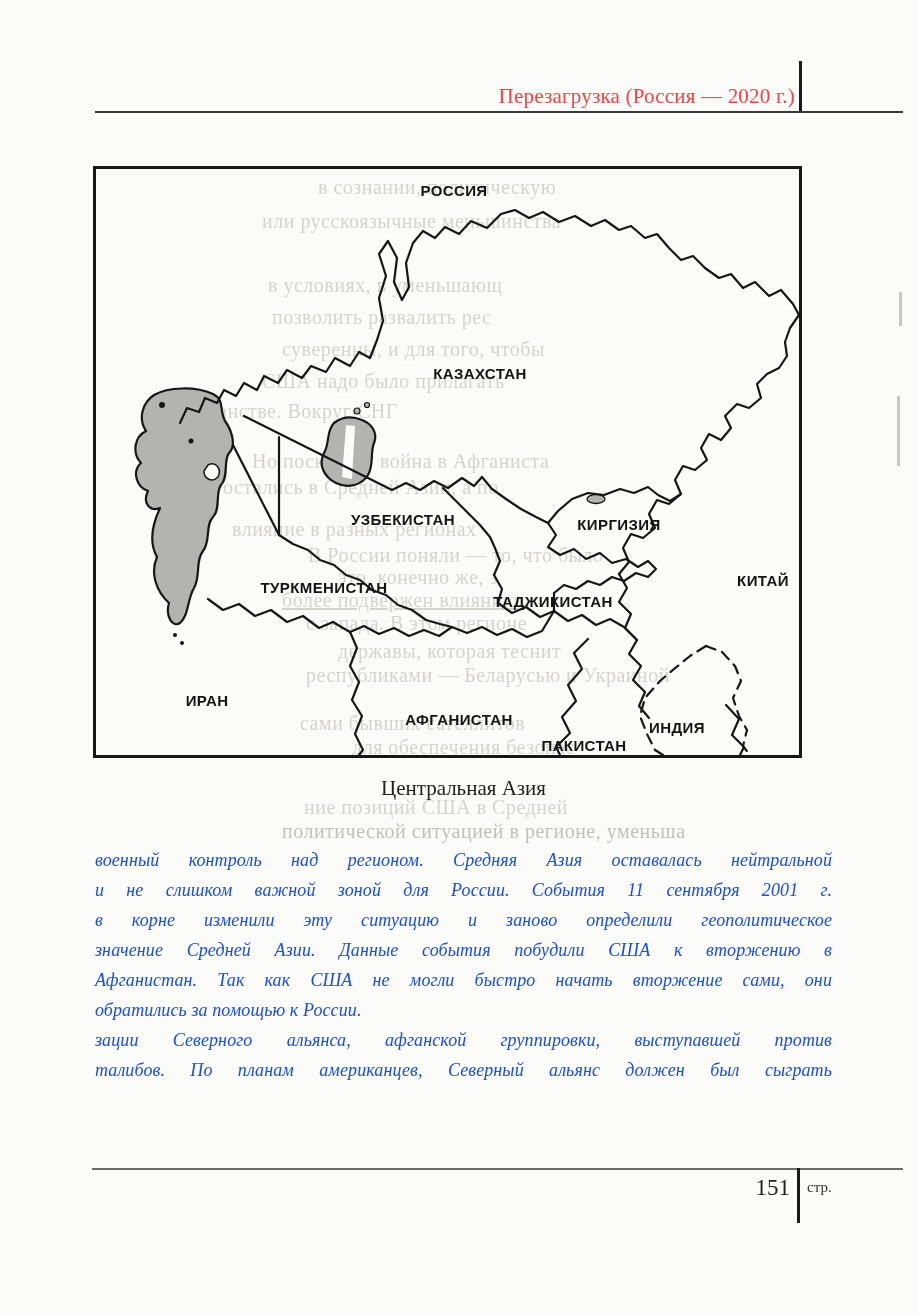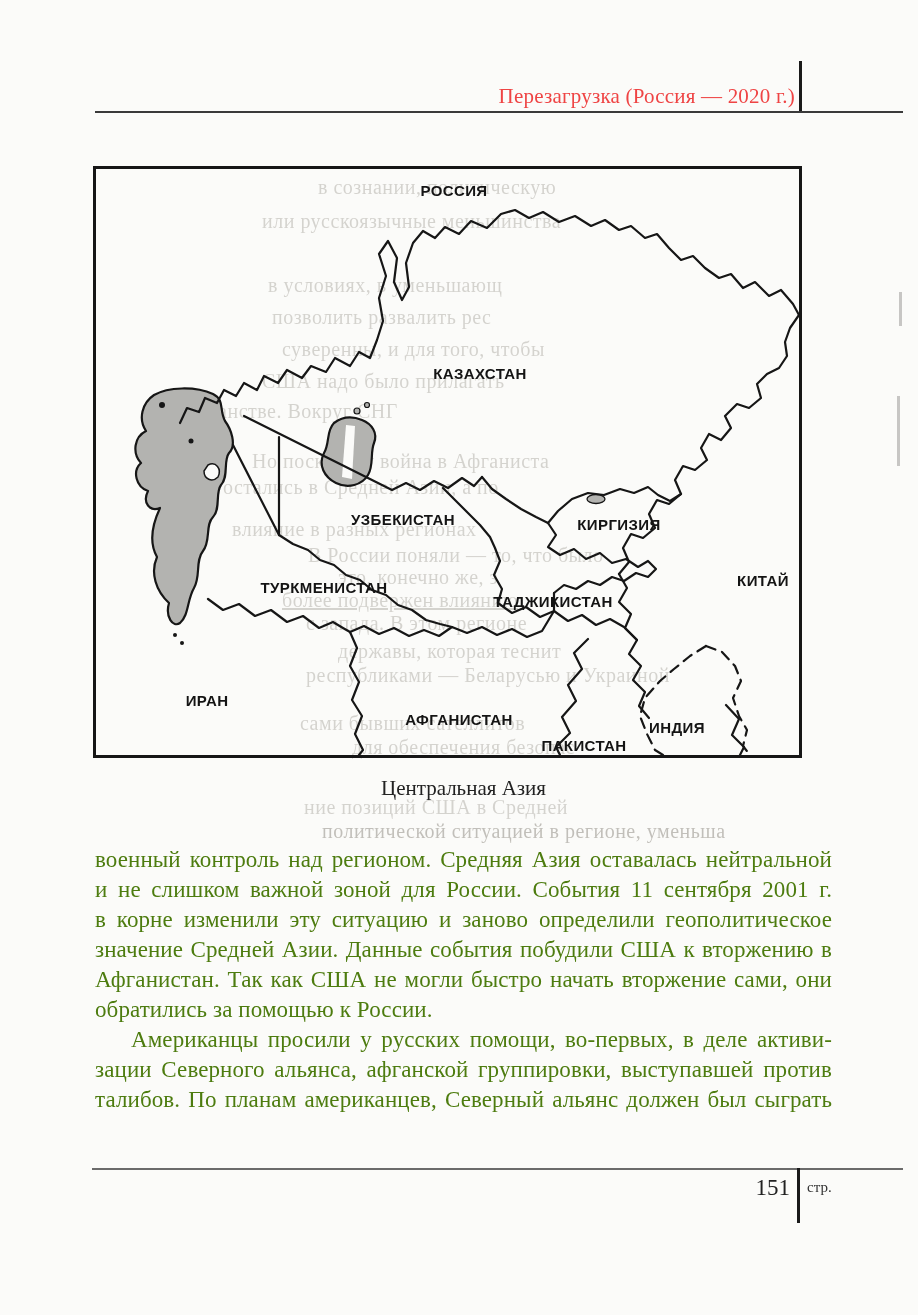--- a/index.html
+++ b/index.html
@@ -8,34 +8,34 @@
   .page{position:absolute;inset:0;}
 
   
   .header-title{position:absolute;top:84px;right:123px;font-size:21px;letter-spacing:.2px;color:#ef4444;}
   .header-vbar{position:absolute;left:799px;top:61px;width:2.5px;height:52px;background:#1a1a1a;}
   .header-rule{position:absolute;left:95px;top:111px;width:808px;height:2px;background:#3a3a3a;}
 
   
   .ghost{position:absolute;white-space:nowrap;font-size:20px;color:#7d786e;opacity:.30;
          filter:blur(.5px);letter-spacing:.5px;}
-  .ghost.strong{opacity:.45;margin-left:40px;}
+  .ghost.strong{opacity:.45;}
 
   
   .map-frame{position:absolute;left:93px;top:166px;width:703px;height:586px;
              border:3px solid #161616;background:transparent;}
   .map-label{font-family:"Liberation Sans", sans-serif;font-weight:bold;font-size:15px;
              fill:#141414;text-anchor:middle;letter-spacing:.4px;}
 
   .caption{position:absolute;left:95px;top:776px;width:737px;text-align:center;
            font-size:21px;color:#222;}
 
   
-  .body-text{position:absolute;left:95px;top:845px;width:737px;font-size:23px;
-             line-height:30px;color:#4d7c0f;}
+  .body-text{position:absolute;left:95px;top:845px;width:737px;font-size:18px;
+             line-height:30px;color:#1d4ed8;font-style:italic;}
   .line{text-align:justify;text-align-last:justify;letter-spacing:.1px;}
   .line.indent{text-indent:36px;}
   .line.last-left{text-align-last:left;}
 
   
   .footer-rule{position:absolute;left:92px;top:1168px;width:811px;height:1.5px;background:#6b6b6b;}
   .footer-vbar{position:absolute;left:797px;top:1168px;width:2.5px;height:55px;background:#1a1a1a;}
   .page-number{position:absolute;right:128px;top:1175px;font-size:23px;color:#222;}
   .page-label{position:absolute;left:807px;top:1179px;font-size:15px;color:#333;}
 
@@ -145,21 +145,20 @@
 
   <div class="caption">Центральная Азия</div>
 
   <div class="body-text" id="body-text">
       <div class="line">военный контроль над регионом. Средняя Азия оставалась нейтральной</div>
       <div class="line">и не слишком важной зоной для России. События 11 сентября 2001 г.</div>
       <div class="line">в корне изменили эту ситуацию и заново определили геополитическое</div>
       <div class="line">значение Средней Азии. Данные события побудили США к вторжению в</div>
       <div class="line">Афганистан. Так как США не могли быстро начать вторжение сами, они</div>
       <div class="line last-left">обратились за помощью к России.</div>
-      <div class="line indent">Американцы просили у русских помощи, во-первых, в деле активи-</div>
       <div class="line">зации Северного альянса, афганской группировки, выступавшей против</div>
       <div class="line">талибов. По планам американцев, Северный альянс должен был сыграть</div>
     </div>
 
   <div class="footer-rule"></div>
   <div class="footer-vbar"></div>
   <div class="page-number">151</div>
   <div class="page-label">стр.</div>
 
   <div class="edge-mark" style="left:899px;top:292px;width:3px;height:34px;"></div>

